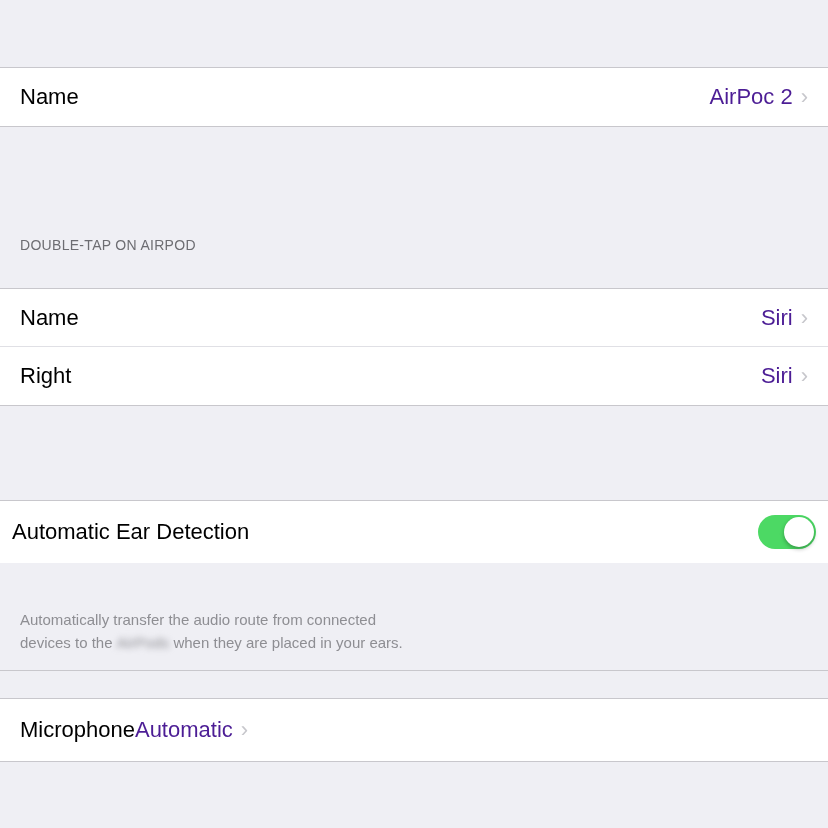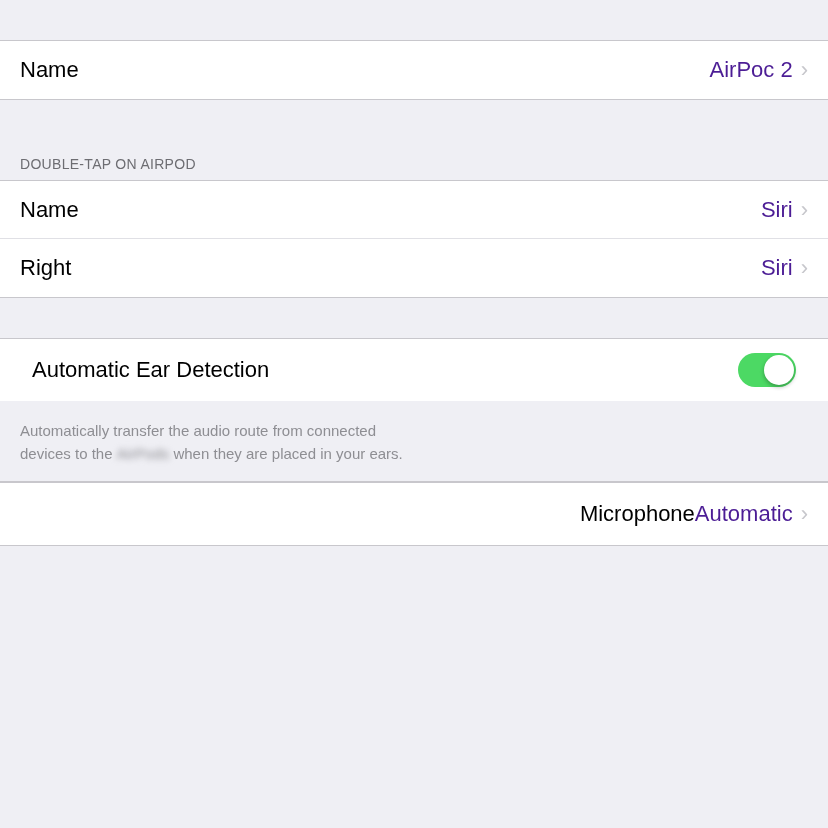--- a/index.html
+++ b/index.html
@@ -15,20 +15,21 @@
       font-family: -apple-system, 'Helvetica Neue', Helvetica, Arial, sans-serif;
       overflow: hidden;
     }
 
     .settings-container {
       width: 100%;
       height: 100%;
       background-color: #efeff4;
       display: flex;
       flex-direction: column;
+      gap: 27px;
     }
 
     
     .top-spacer {
       height: 40px;
       background-color: #efeff4;
     }
 
     
     .section-group {
@@ -139,37 +140,37 @@
 
     .ear-detection-group {
       background-color: #ffffff;
       border-top: 1px solid #c8c7cc;
     }
 
     .ear-detection-row {
       display: flex;
       align-items: center;
       justify-content: space-between;
-      padding: 0 32px;
+      padding: 0 12px;
       min-height: 62px;
       background-color: #ffffff;
       border-bottom: none;
     }
 
     .microphone-group {
       background-color: #ffffff;
       border-top: 1px solid #c8c7cc;
       border-bottom: 1px solid #c8c7cc;
       margin-top: 0;
     }
 
     .microphone-row {
       display: flex;
       align-items: center;
-      justify-content: flex-end;
+      justify-content: flex-start;
       padding: 0 20px;
       min-height: 62px;
     }
 
     .bottom-spacer {
       flex: 1;
       background-color: #efeff4;
     }
   </style>
 </head>

